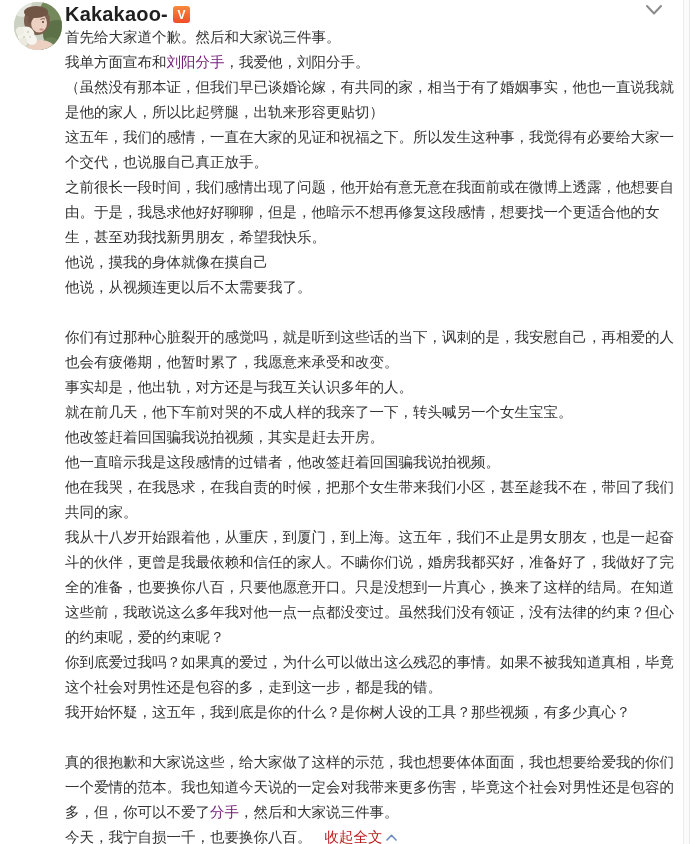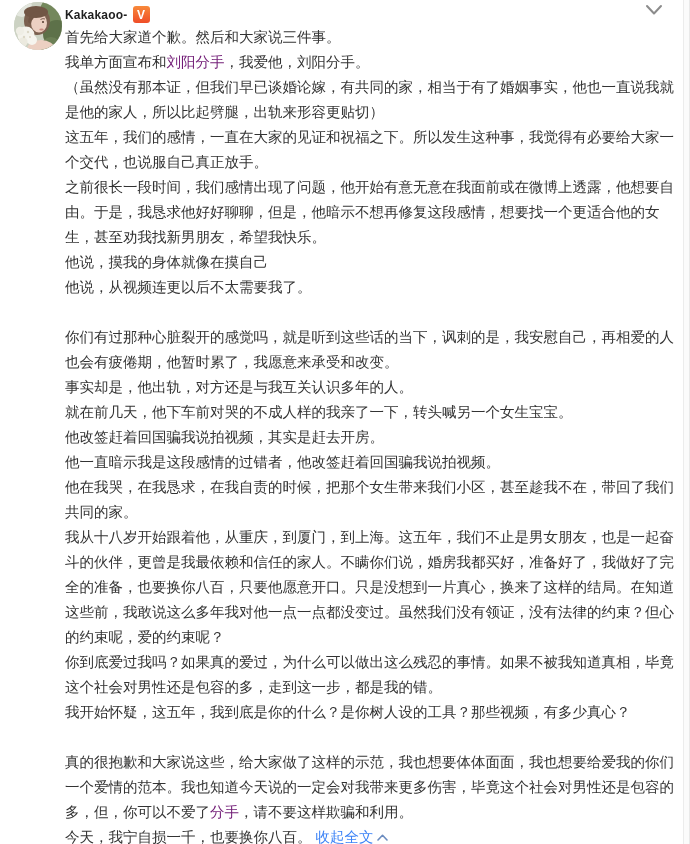--- a/index.html
+++ b/index.html
@@ -13,35 +13,35 @@
   .avatar{
     position:absolute;left:14px;top:2px;width:48px;height:48px;
     border-radius:50%;overflow:hidden;cursor:pointer;background:#c9cfbf;
   }
   .avatar svg{display:block;}
 
   .content{position:absolute;left:65px;top:4px;width:612px;}
 
   .author-row{height:21px;display:flex;align-items:center;}
   .author-name{
-    font-weight:bold;font-size:12px;color:#1f1f1f;letter-spacing:.2px;cursor:pointer;
+    font-weight:bold;font-size:20px;color:#1f1f1f;letter-spacing:.2px;cursor:pointer;
   }
   .v-badge{
     display:inline-flex;align-items:center;justify-content:center;
     width:17px;height:17px;margin-left:5px;border-radius:3px;
     background:linear-gradient(180deg,#f8893a 0%,#ef4d28 100%);
     color:#fff;font-weight:bold;font-size:12px;line-height:1;
   }
 
   .post-body{margin-top:0;font-size:14.5px;line-height:25px;color:#333333;}
   .post-body p{margin:0;padding:0;word-break:break-all;}
   .post-body p.blank{height:25px;}
 
   .topic-link{color:#701a75;cursor:pointer;}
-  .collapse-link{color:#3b82f6;cursor:pointer;margin-left:4px;white-space:nowrap;}
+  .collapse-link{color:#b91c1c;cursor:pointer;margin-left:13px;white-space:nowrap;}
   .caret-up{margin-left:3px;vertical-align:1px;}
 
   .header-chevron{
     position:absolute;right:27px;top:4px;width:18px;height:12px;cursor:pointer;
   }
 
   .scroll-edge{
     position:absolute;right:0;top:0;width:7px;height:844px;
     background:#fbfbfb;border-left:1px solid #ececec;border-right:1px solid #e9e9e9;
     box-sizing:border-box;cursor:pointer;
@@ -94,21 +94,21 @@
         <p><span>你们有过那种心脏裂开的感觉吗，就是听到这些话的当下，讽刺的是，我安慰自己，再相爱的人也会有疲倦期，他暂时累了，我愿意来承受和改变。</span></p>
         <p><span>事实却是，他出轨，对方还是与我互关认识多年的人。</span></p>
         <p><span>就在前几天，他下车前对哭的不成人样的我亲了一下，转头喊另一个女生宝宝。</span></p>
         <p><span>他改签赶着回国骗我说拍视频，其实是赶去开房。</span></p>
         <p><span>他一直暗示我是这段感情的过错者，他改签赶着回国骗我说拍视频。</span></p>
         <p><span>他在我哭，在我恳求，在我自责的时候，把那个女生带来我们小区，甚至趁我不在，带回了我们共同的家。</span></p>
         <p><span>我从十八岁开始跟着他，从重庆，到厦门，到上海。这五年，我们不止是男女朋友，也是一起奋斗的伙伴，更曾是我最依赖和信任的家人。不瞒你们说，婚房我都买好，准备好了，我做好了完全的准备，也要换你八百，只要他愿意开口。只是没想到一片真心，换来了这样的结局。在知道这些前，我敢说这么多年我对他一点一点都没变过。虽然我们没有领证，没有法律的约束？但心的约束呢，爱的约束呢？</span></p>
         <p><span>你到底爱过我吗？如果真的爱过，为什么可以做出这么残忍的事情。如果不被我知道真相，毕竟这个社会对男性还是包容的多，走到这一步，都是我的错。</span></p>
         <p><span>我开始怀疑，这五年，我到底是你的什么？是你树人设的工具？那些视频，有多少真心？</span></p>
         <p class="blank">&nbsp;</p>
-        <p><span>真的很抱歉和大家说这些，给大家做了这样的示范，我也想要体体面面，我也想要给爱我的你们一个爱情的范本。我也知道今天说的一定会对我带来更多伤害，毕竟这个社会对男性还是包容的多，但，你可以不爱了</span><span class="topic-link">分手</span><span>，请不要这样欺骗和利用。</span></p>
+        <p><span>真的很抱歉和大家说这些，给大家做了这样的示范，我也想要体体面面，我也想要给爱我的你们一个爱情的范本。我也知道今天说的一定会对我带来更多伤害，毕竟这个社会对男性还是包容的多，但，你可以不爱了</span><span class="topic-link">分手</span><span>，然后和大家说三件事。</span></p>
         <p><span>今天，我宁自损一千，也要换你八百。</span><span class="collapse-link">收起全文<svg class="caret-up" width="11" height="7" viewBox="0 0 11 7">
               <polyline points="1,6 5.5,1.3 10,6" fill="none" stroke="#6a8bbf" stroke-width="1.6" stroke-linecap="round" stroke-linejoin="round"></polyline>
             </svg></span></p>
       </div>
   </div>
 
   <svg class="header-chevron" viewBox="0 0 18 12">
     <polyline points="2,2 9,9.5 16,2" fill="none" stroke="#8c8c8c" stroke-width="2" stroke-linecap="round" stroke-linejoin="round"></polyline>
   </svg>
 

